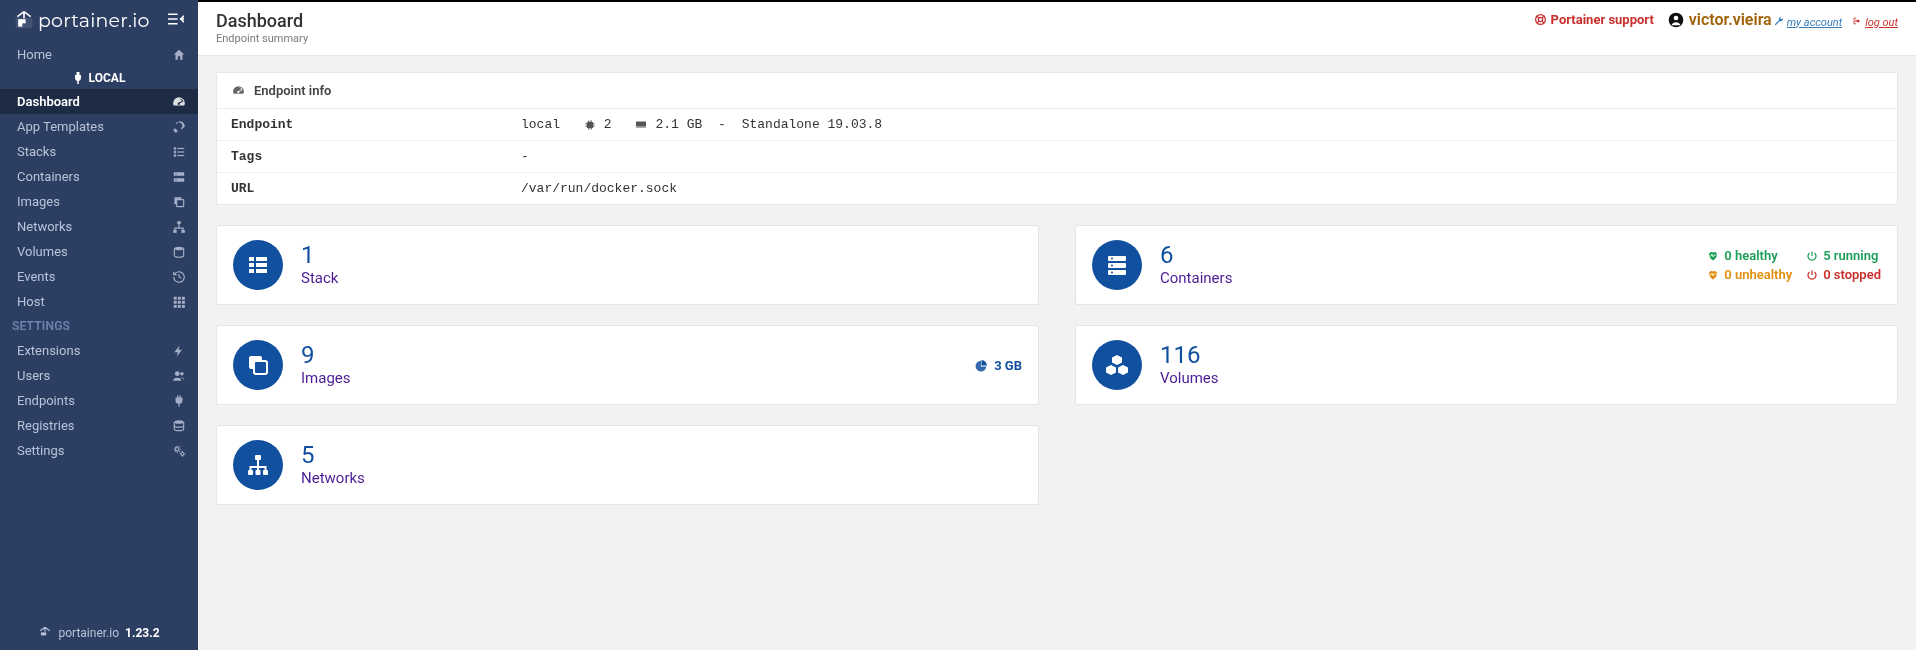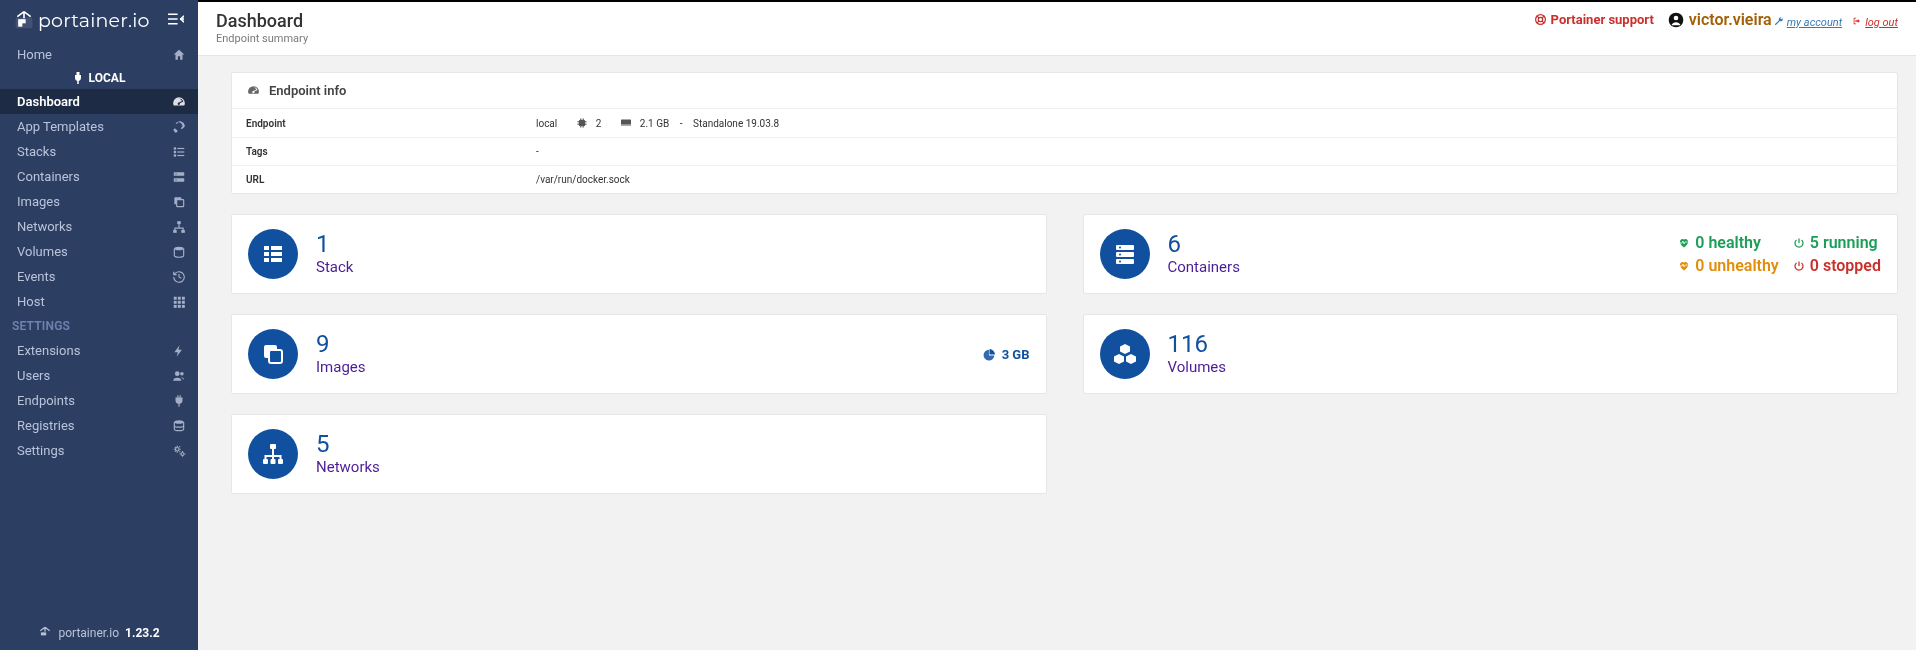--- a/index.html
+++ b/index.html
@@ -104,42 +104,42 @@
 .support-link { color: #c9302c; font-weight: 700; font-size: 13px; display: flex; align-items: center; gap: 4px; }
 .support-link svg { width: 13px; height: 13px; }
 .user-chip { display: flex; align-items: center; gap: 5px; color: #a16207; font-weight: 600; font-size: 16px; }
 .user-chip svg { width: 16px; height: 16px; }
 .topbar-row2 { display: flex; gap: 10px; font-size: 11px; }
 .mini-link { display: flex; align-items: flex-start; gap: 3px; text-decoration: underline; cursor: pointer; font-style: italic; }
 .mini-link.blue { color: #337ab7; }
 .mini-link.red { color: #c9302c; }
 .mini-link svg { width: 10px; height: 10px; }
 
-.content { padding: 16px 18px; background: #f2f2f2; margin-left: 15px; }
+.content { padding: 16px 18px; background: #f2f2f2; }
 
 .panel {
   background: #fff;
   border: 1px solid #e6e6e6;
   border-radius: 2px;
 }
 .panel-header {
   padding: 10px 14px;
   font-size: 13px;
   font-weight: 600;
   color: #444;
   border-bottom: 1px solid #eee;
   display: flex;
   align-items: center;
   gap: 8px;
 }
 .panel-header svg { width: 15px; height: 13px; color: #666; }
 .info-table { width: 100%; border-collapse: collapse; }
 .info-table tr { border-bottom: 1px solid #f0f0f0; }
 .info-table tr:last-child { border-bottom: none; }
-.info-table td { padding: 8px 14px; font-size: 10px; vertical-align: middle; }
+.info-table td { padding: 8px 14px; font-size: 13px; vertical-align: middle; font-family: Liberation Mono, monospace; }
 .info-table td.key { width: 290px; font-weight: 600; color: #333; }
 .info-table td.val { color: #333; }
 .ep-line { display: flex; align-items: center; gap: 8px; }
 .ep-line svg { width: 12px; height: 12px; color: #555; }
 
 .grid {
   display: grid;
   grid-template-columns: 1fr 1fr;
   gap: 20px 36px;
   margin-top: 20px;
@@ -162,21 +162,21 @@
   color: #fff;
   flex-shrink: 0;
 }
 .tile-icon svg { width: 24px; height: 24px; }
 .tile-body { display: flex; flex-direction: column; gap: 2px; }
 .tile-num { font-size: 24px; font-weight: 400; color: #11509f; line-height: 1; }
 .tile-label { font-size: 15px; font-weight: 400; color: #4c1d95; }
 .tile-right { margin-left: auto; display: flex; flex-direction: column; align-items: flex-end; gap: 4px; }
 .tile-right-single { margin-left: auto; display: flex; align-items: center; gap: 6px; color: #11509f; font-weight: 700; font-size: 13px; }
 .tile-right-single svg { width: 13px; height: 13px; }
-.status-grid { display: grid; grid-template-columns: auto auto; gap: 4px 14px; font-size: 16px; font-weight: 600; }
+.status-grid { display: grid; grid-template-columns: auto auto; gap: 4px 14px; font-size: 13px; font-weight: 600; }
 .status-item { display: flex; align-items: center; gap: 5px; white-space: nowrap; }
 .status-item svg { width: 12px; height: 12px; }
 .c-green { color: #1c9e57; }
 .c-orange { color: #e08e0b; }
 .c-red { color: #c9302c; }
 
 </style>
 </head>
 <body>
 

